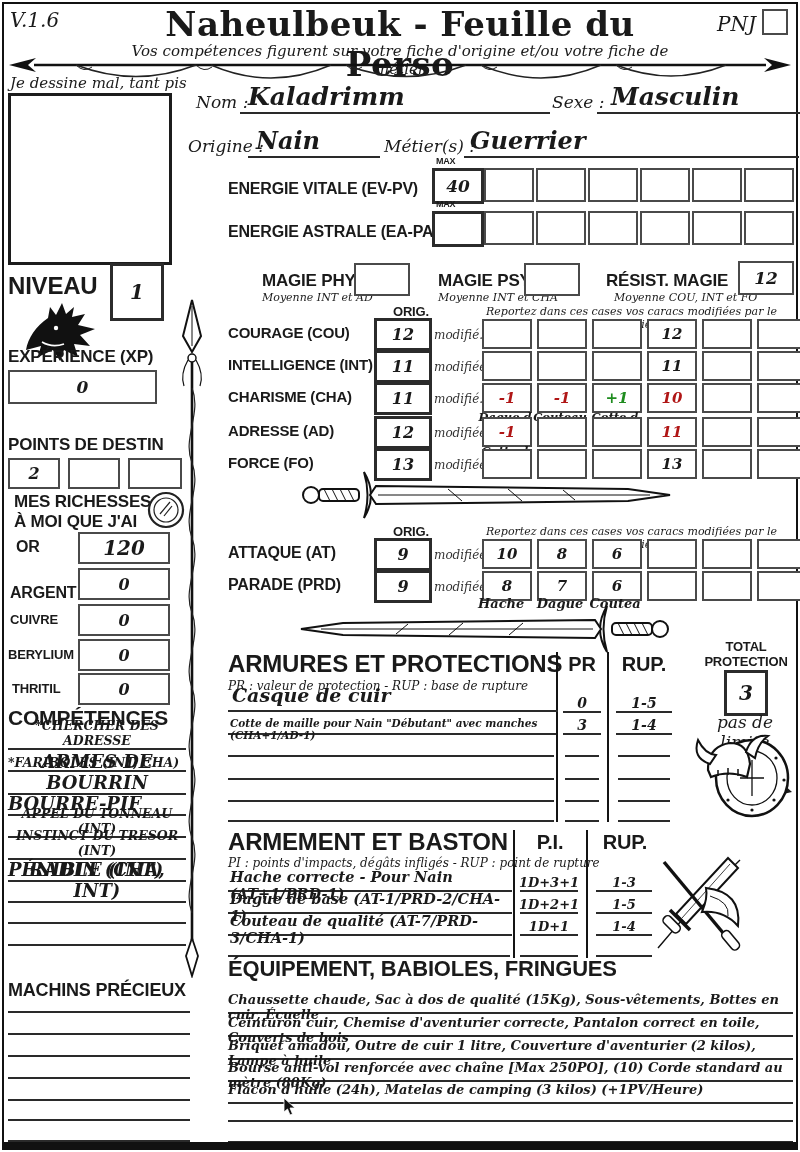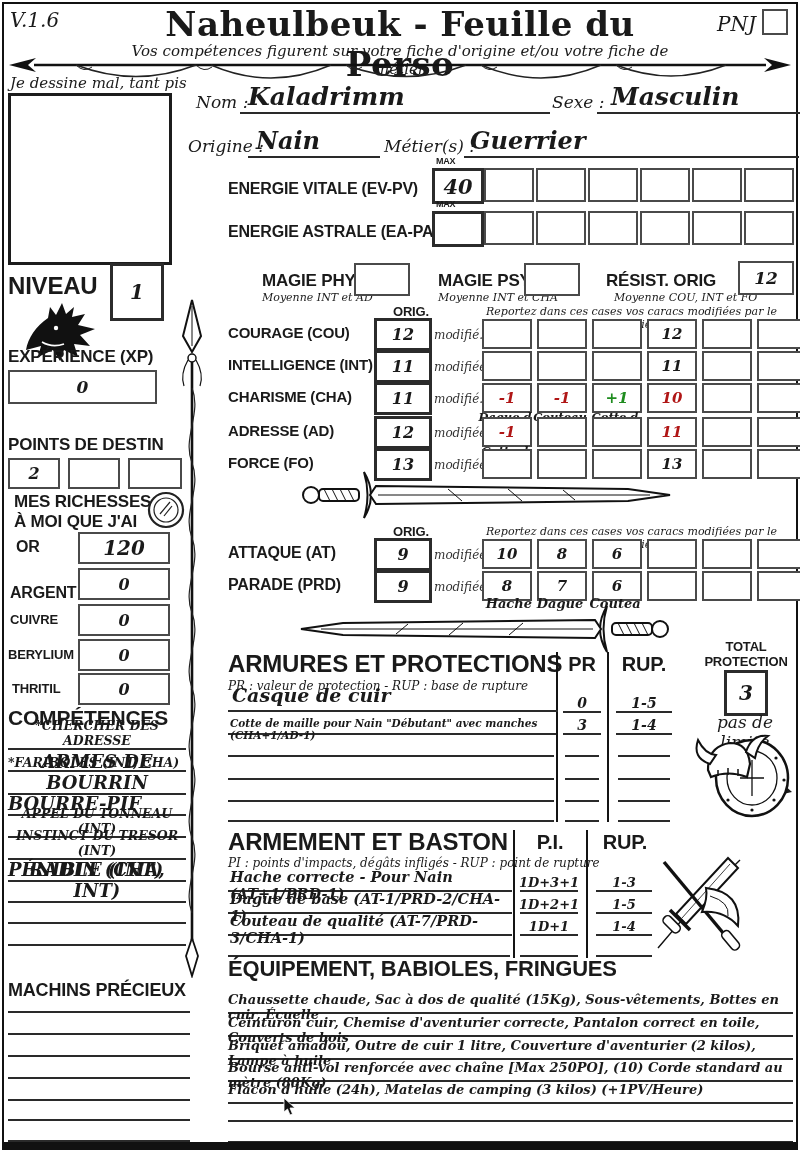--- a/index.html
+++ b/index.html
@@ -119,21 +119,21 @@
 <div class="wline hw" style="left:240px;top:82px;width:302px;height:30px;font-size:25px;padding-left:8px">Kaladrimm</div>
 <div class="abs cal" style="left:552px;top:92px;font-size:17px">Sexe :</div>
 <div class="wline hw" style="left:597px;top:82px;width:196px;height:30px;font-size:25px;padding-left:14px">Masculin</div>
 <div class="abs cal" style="left:188px;top:136px;font-size:17px">Origine :</div>
 <div class="wline hw" style="left:248px;top:126px;width:124px;height:30px;font-size:24px;padding-left:8px">Nain</div>
 <div class="abs cal" style="left:384px;top:136px;font-size:17px">Métier(s) :</div>
 <div class="wline hw" style="left:464px;top:126px;width:329px;height:30px;font-size:24px;padding-left:6px">Guerrier</div>
 
 <div class="abs b" style="left:228px;top:180px;font-size:16px">ENERGIE VITALE (EV-PV)</div>
 <div class="abs b" style="left:436px;top:156px;font-size:9px">MAX</div>
-<div class="box thick hw" style="left:432px;top:168px;width:46px;height:30px;font-size:21px">40</div>
+<div class="box thick hw" style="left:432px;top:168px;width:46px;height:30px;font-size:17px">40</div>
 <div class="box" style="left:484px;top:168px;width:46px;height:30px"></div>
 <div class="box" style="left:536px;top:168px;width:46px;height:30px"></div>
 <div class="box" style="left:588px;top:168px;width:46px;height:30px"></div>
 <div class="box" style="left:640px;top:168px;width:46px;height:30px"></div>
 <div class="box" style="left:692px;top:168px;width:46px;height:30px"></div>
 <div class="box" style="left:744px;top:168px;width:46px;height:30px"></div>
 
 <div class="abs b" style="left:228px;top:223px;font-size:16px">ENERGIE ASTRALE (EA-PA)</div>
 <div class="abs b" style="left:436px;top:199px;font-size:9px">MAX</div>
 <div class="box thick hw" style="left:432px;top:211px;width:46px;height:30px;font-size:17px"></div>
@@ -143,21 +143,21 @@
 <div class="box" style="left:640px;top:211px;width:46px;height:30px"></div>
 <div class="box" style="left:692px;top:211px;width:46px;height:30px"></div>
 <div class="box" style="left:744px;top:211px;width:46px;height:30px"></div>
 
 <div class="abs b" style="left:262px;top:271px;font-size:17px">MAGIE PHYS.</div>
 <div class="abs cal" style="left:262px;top:291px;font-size:11px">Moyenne INT et AD</div>
 <div class="box hw" style="left:354px;top:263px;width:52px;height:29px;font-size:16px"></div>
 <div class="abs b" style="left:438px;top:271px;font-size:17px">MAGIE PSY.</div>
 <div class="abs cal" style="left:438px;top:291px;font-size:11px">Moyenne INT et CHA</div>
 <div class="box hw" style="left:524px;top:263px;width:52px;height:29px;font-size:16px"></div>
-<div class="abs b" style="left:606px;top:271px;font-size:17px">RÉSIST. ORIG</div>
+<div class="abs b" style="left:606px;top:271px;font-size:17px">RÉSIST. MAGIE</div>
 <div class="abs cal" style="left:614px;top:291px;font-size:11px">Moyenne COU, INT et FO</div>
 <div class="box hw" style="left:738px;top:261px;width:52px;height:30px;font-size:17px">12</div>
 
 <div class="abs b" style="left:393px;top:304px;font-size:13px">ORIG.</div>
 <div class="abs cal" style="left:468px;top:305px;width:327px;font-size:11px;text-align:center">Reportez dans ces cases vos caracs modifiées par le matériel</div>
 
 <div class="crow" style="top:318px;height:58px">
   <div class="clabel b">COURAGE (COU)</div>
   <div class="box thick hw orig" style="font-size:16px">12</div>
   <div class="mod cal">modifié...</div>
@@ -251,21 +251,21 @@
   <div class="box thick hw orig" style="font-size:16px">9</div>
   <div class="mod cal">modifiée...</div>
   <div class="box hw cbox" style="left:254px;font-size:15px">8</div>
   <div class="box hw cbox" style="left:309px;font-size:15px">7</div>
   <div class="box hw cbox" style="left:364px;font-size:15px">6</div>
   <div class="box hw cbox" style="left:419px;font-size:15px"></div>
   <div class="box hw cbox" style="left:474px;font-size:15px"></div>
   <div class="box hw cbox" style="left:529px;font-size:15px"></div>
 </div>
 
-<div class="abs hw" style="left:478px;top:596px;width:54px;text-align:right;font-size:13px">Hache</div>
+<div class="abs hw" style="left:478px;top:596px;width:54px;text-align:left;font-size:13px">Hache</div>
 <div class="abs hw" style="left:533px;top:596px;width:54px;text-align:center;font-size:13px">Dague</div>
 <div class="abs hw" style="left:588px;top:596px;width:54px;text-align:center;font-size:13px">Coutea</div>
 
 <svg class="abs" style="left:288px;top:604px" width="385" height="50" viewBox="0 0 385 50">
   <circle cx="372" cy="25" r="8" fill="#fff" stroke="#111" stroke-width="2"></circle>
   <rect x="324" y="19" width="40" height="12" rx="4" fill="#fff" stroke="#111" stroke-width="2"></rect>
   <path d="M330,19 l6,12 M338,19 l6,12 M346,19 l6,12 M354,19 l6,12" stroke="#111" stroke-width="1"></path>
   <path d="M319,2 Q305,25 319,48 Q312,25 319,2 Z" fill="#fff" stroke="#111" stroke-width="2"></path>
   <polygon points="307,16 55,19 13,25 55,31 307,34 313,25" fill="#fff" stroke="#111" stroke-width="2"></polygon>
   <line x1="305" y1="25" x2="33" y2="25" stroke="#111" stroke-width="1"></line>

